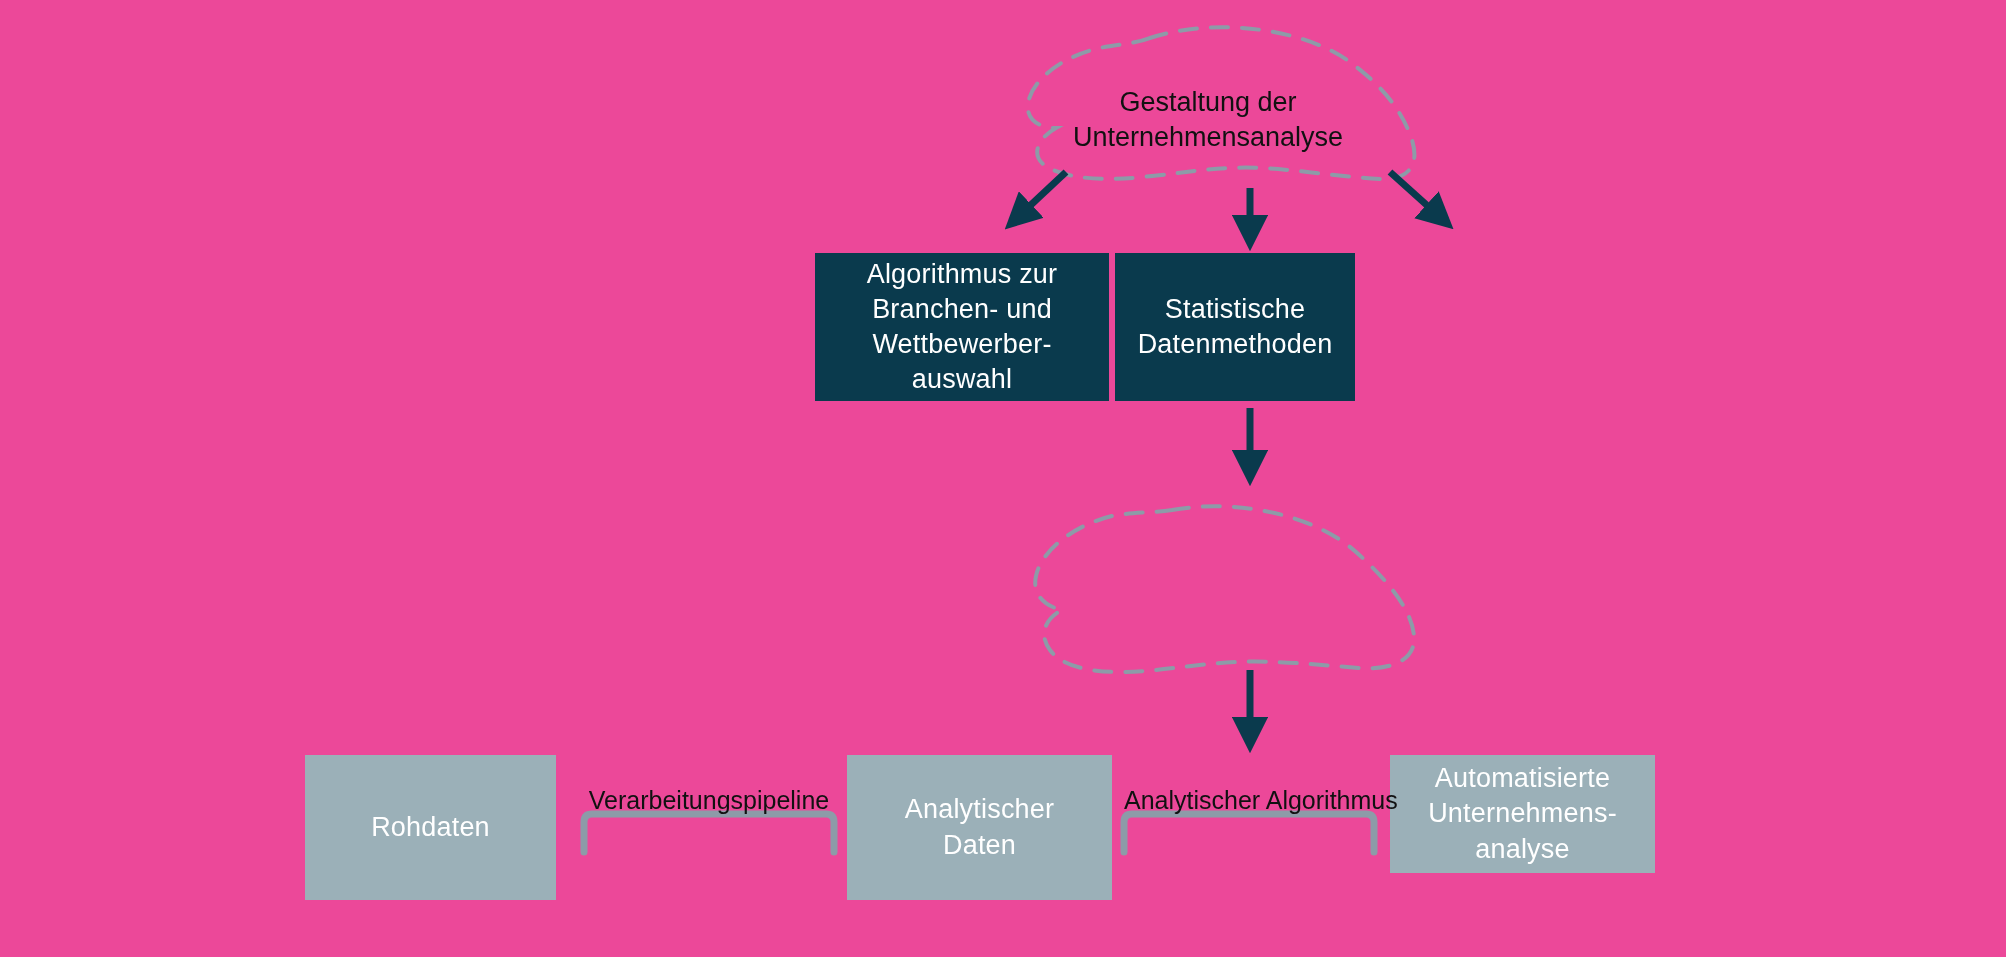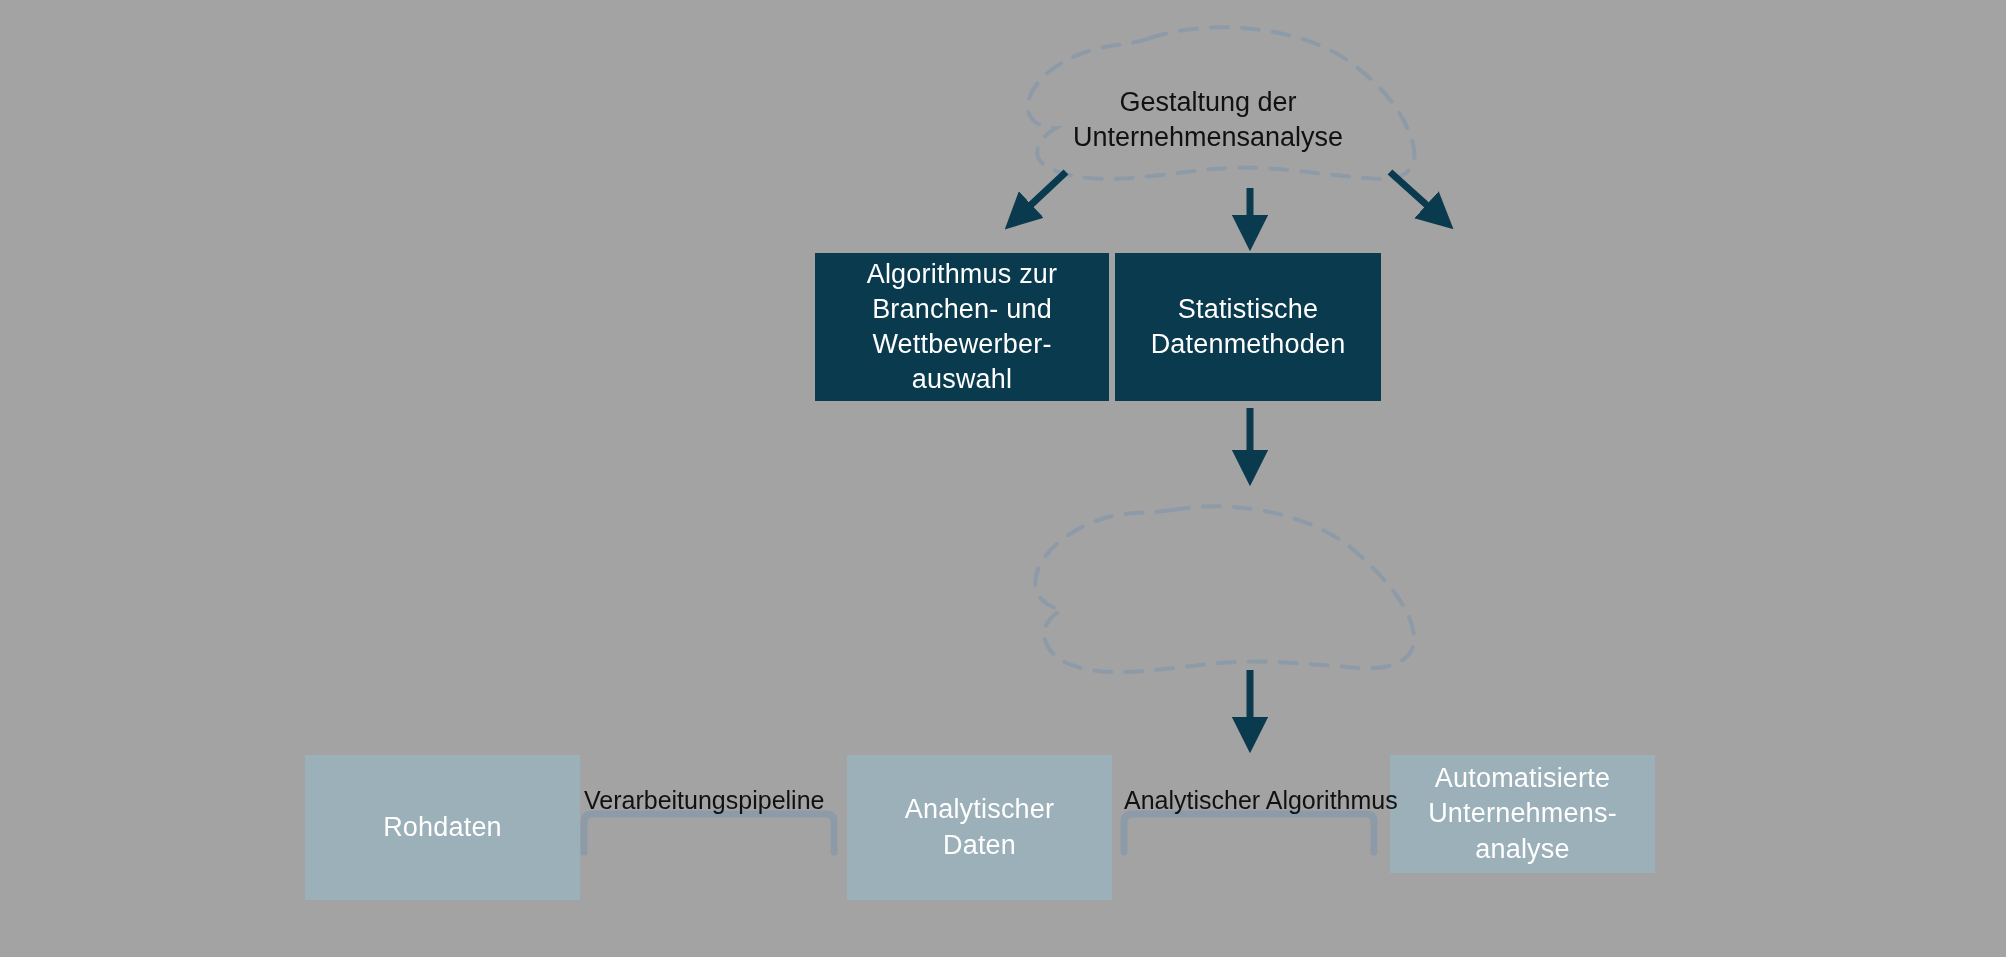--- a/index.html
+++ b/index.html
@@ -7,21 +7,21 @@
     padding: 0;
     background: #ffffff;
   }
   body {
     font-family: "Liberation Sans", sans-serif;
   }
   #canvas {
     position: relative;
     width: 2006px;
     height: 957px;
-    background: #a3a3a3;
+    background: #ec4899;
     overflow: hidden;
     text-decoration: underline;
   }
   #overlay-svg {
     position: absolute;
     left: 0;
     top: 0;
     width: 2006px;
     height: 957px;
     pointer-events: none;
@@ -60,21 +60,21 @@
     color: #111111;
     font-size: 27px;
     font-weight: 400;
     line-height: 1.30;
     white-space: pre-line;
   }
 
   
   .bracket-label {
     position: absolute;
-    text-align: left;
+    text-align: center;
     color: #111111;
     font-size: 25px;
     font-weight: 400;
     white-space: nowrap;
   }
 </style>
 </head>
 <body>
 
 <div id="canvas">
@@ -132,27 +132,27 @@
 Unternehmensanalyse</div>
 
 
   <div class="node-box dark" style="left:815px; top:253px; width:294px; height:148px;">
     <span class="node-text">Algorithmus zur
 Branchen- und
 Wettbewerber-
 auswahl</span>
   </div>
 
-  <div class="node-box dark" style="left:1115px; top:253px; width:266px; height:148px;">
+  <div class="node-box dark" style="left:1115px; top:253px; width:240px; height:148px;">
     <span class="node-text">Statistische
 Datenmethoden</span>
   </div>
 
 
-  <div class="node-box gray" style="left:305px; top:755px; width:275px; height:145px;">
+  <div class="node-box gray" style="left:305px; top:755px; width:251px; height:145px;">
     <span class="node-text">Rohdaten</span>
   </div>
 
   <div class="node-box gray" style="left:847px; top:755px; width:265px; height:145px;">
     <span class="node-text">Analytischer
 Daten</span>
   </div>
 
   <div class="node-box gray" style="left:1390px; top:755px; width:265px; height:118px;">
     <span class="node-text">Automatisierte

